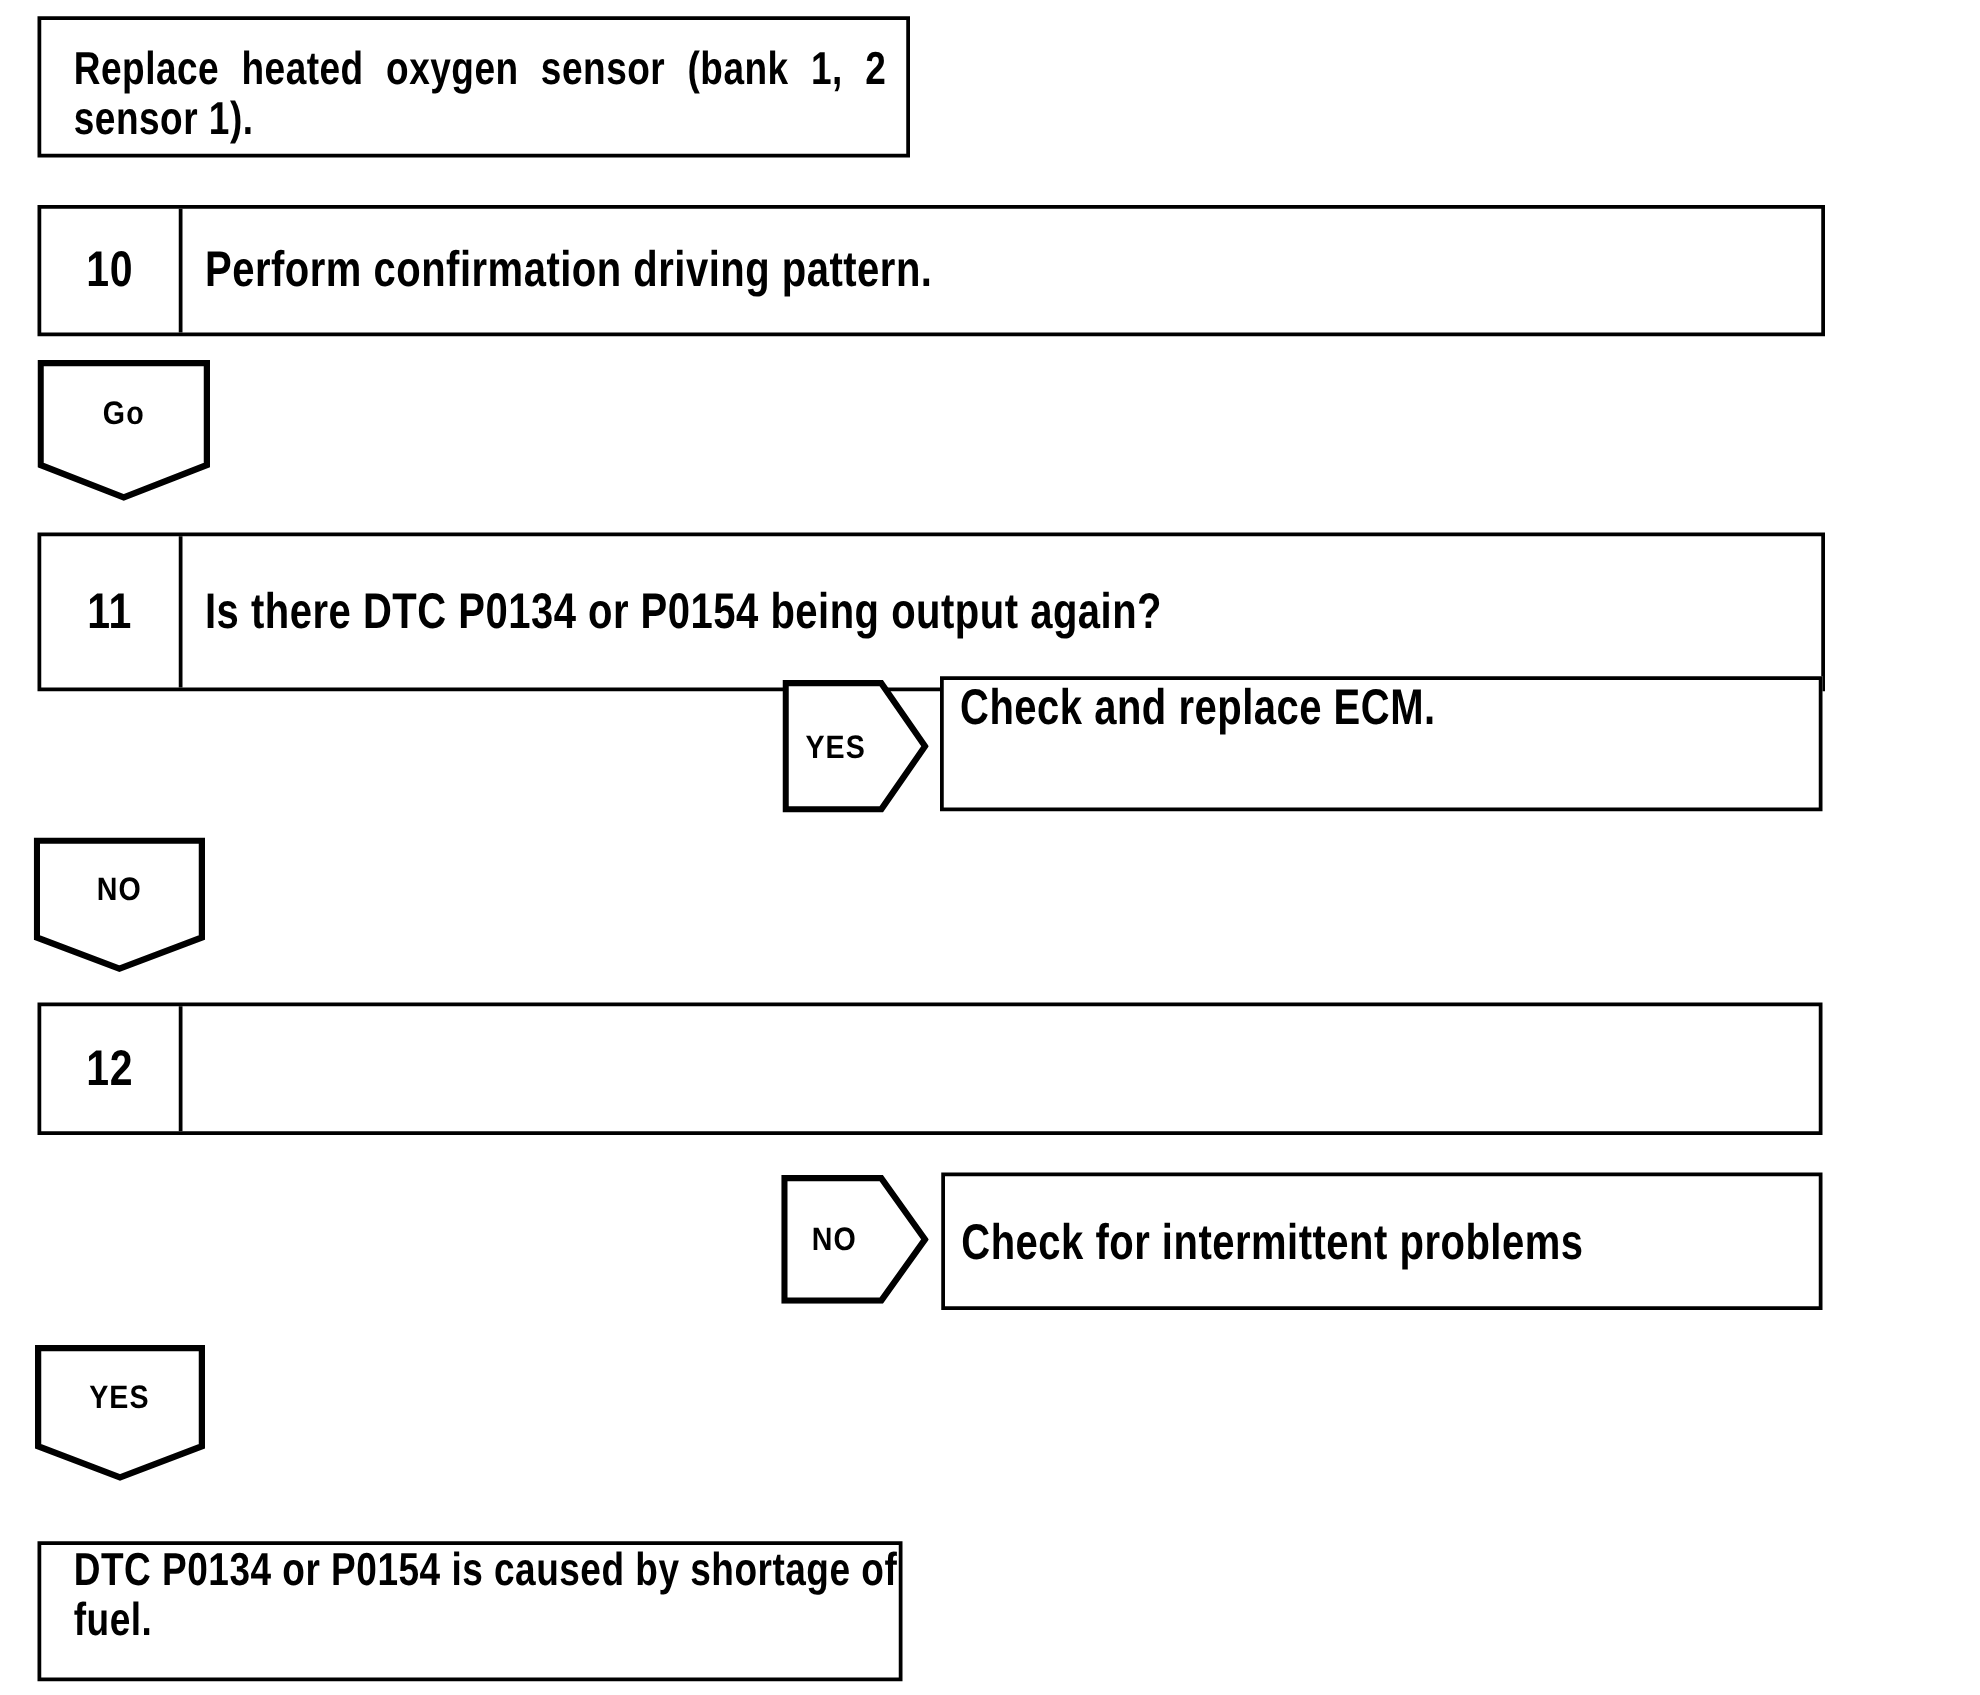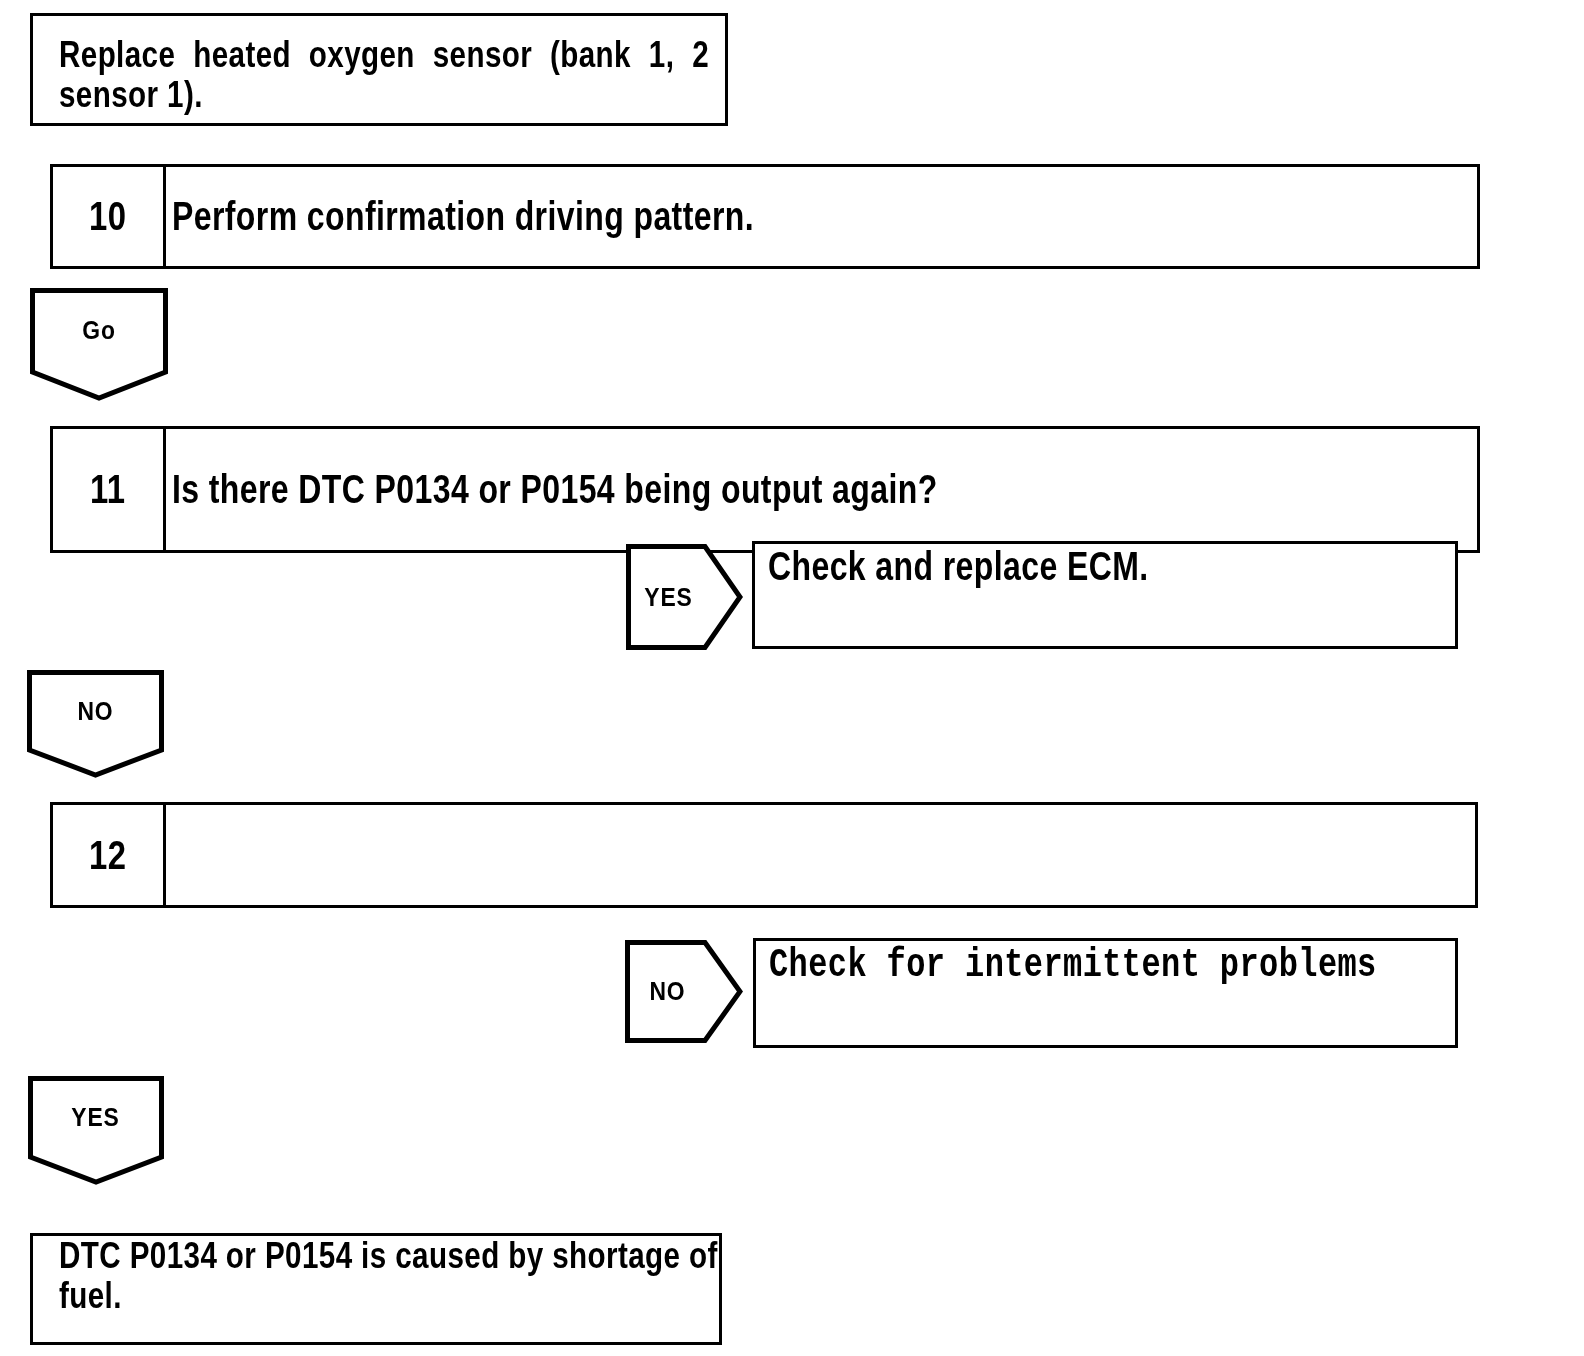--- a/index.html
+++ b/index.html
@@ -17,53 +17,53 @@
     overflow: hidden;
     color: #000;
   }
   .box {
     position: absolute;
     box-sizing: border-box;
     border: 3px solid #000000;
     background: #fff;
   }
   
-  .step { display: flex; align-items: stretch; margin-left: 20px; }
+  .step { display: flex; align-items: stretch; }
   .numcell {
     box-sizing: border-box;
     width: 113px;
     flex: none;
     border-right: 3px solid #000;
     display: flex;
     align-items: center;
     justify-content: center;
   }
   .num {
     font-weight: bold;
     font-size: 40px;
     transform: scaleX(0.82);
     letter-spacing: 0.5px;
   }
   .stext {
     flex: 1;
     display: flex;
     align-items: center;
-    padding-left: 6px;
+    padding-left: 18px;
   }
   .btxt {
     font-weight: bold;
     font-size: 40px;
     white-space: nowrap;
     transform: scaleX(0.8);
     transform-origin: 0 50%;
     letter-spacing: 0.5px;
   }
   
   .action { display: flex; align-items: flex-start; padding-left: 13px; }
-  .action.topalign { align-items: flex-start; padding-top: 2px; font-family: Liberation Mono, monospace; }
+  .action.topalign { align-items: center; padding-top: 2px; }
   
   .para { padding: 19px 16px 0 26px; overflow: hidden; }
   .pline {
     font-weight: bold;
     font-size: 37px;
     line-height: 40px;
     width: 125%;
     transform: scaleX(0.8);
     transform-origin: 0 0;
     letter-spacing: 0.5px;

